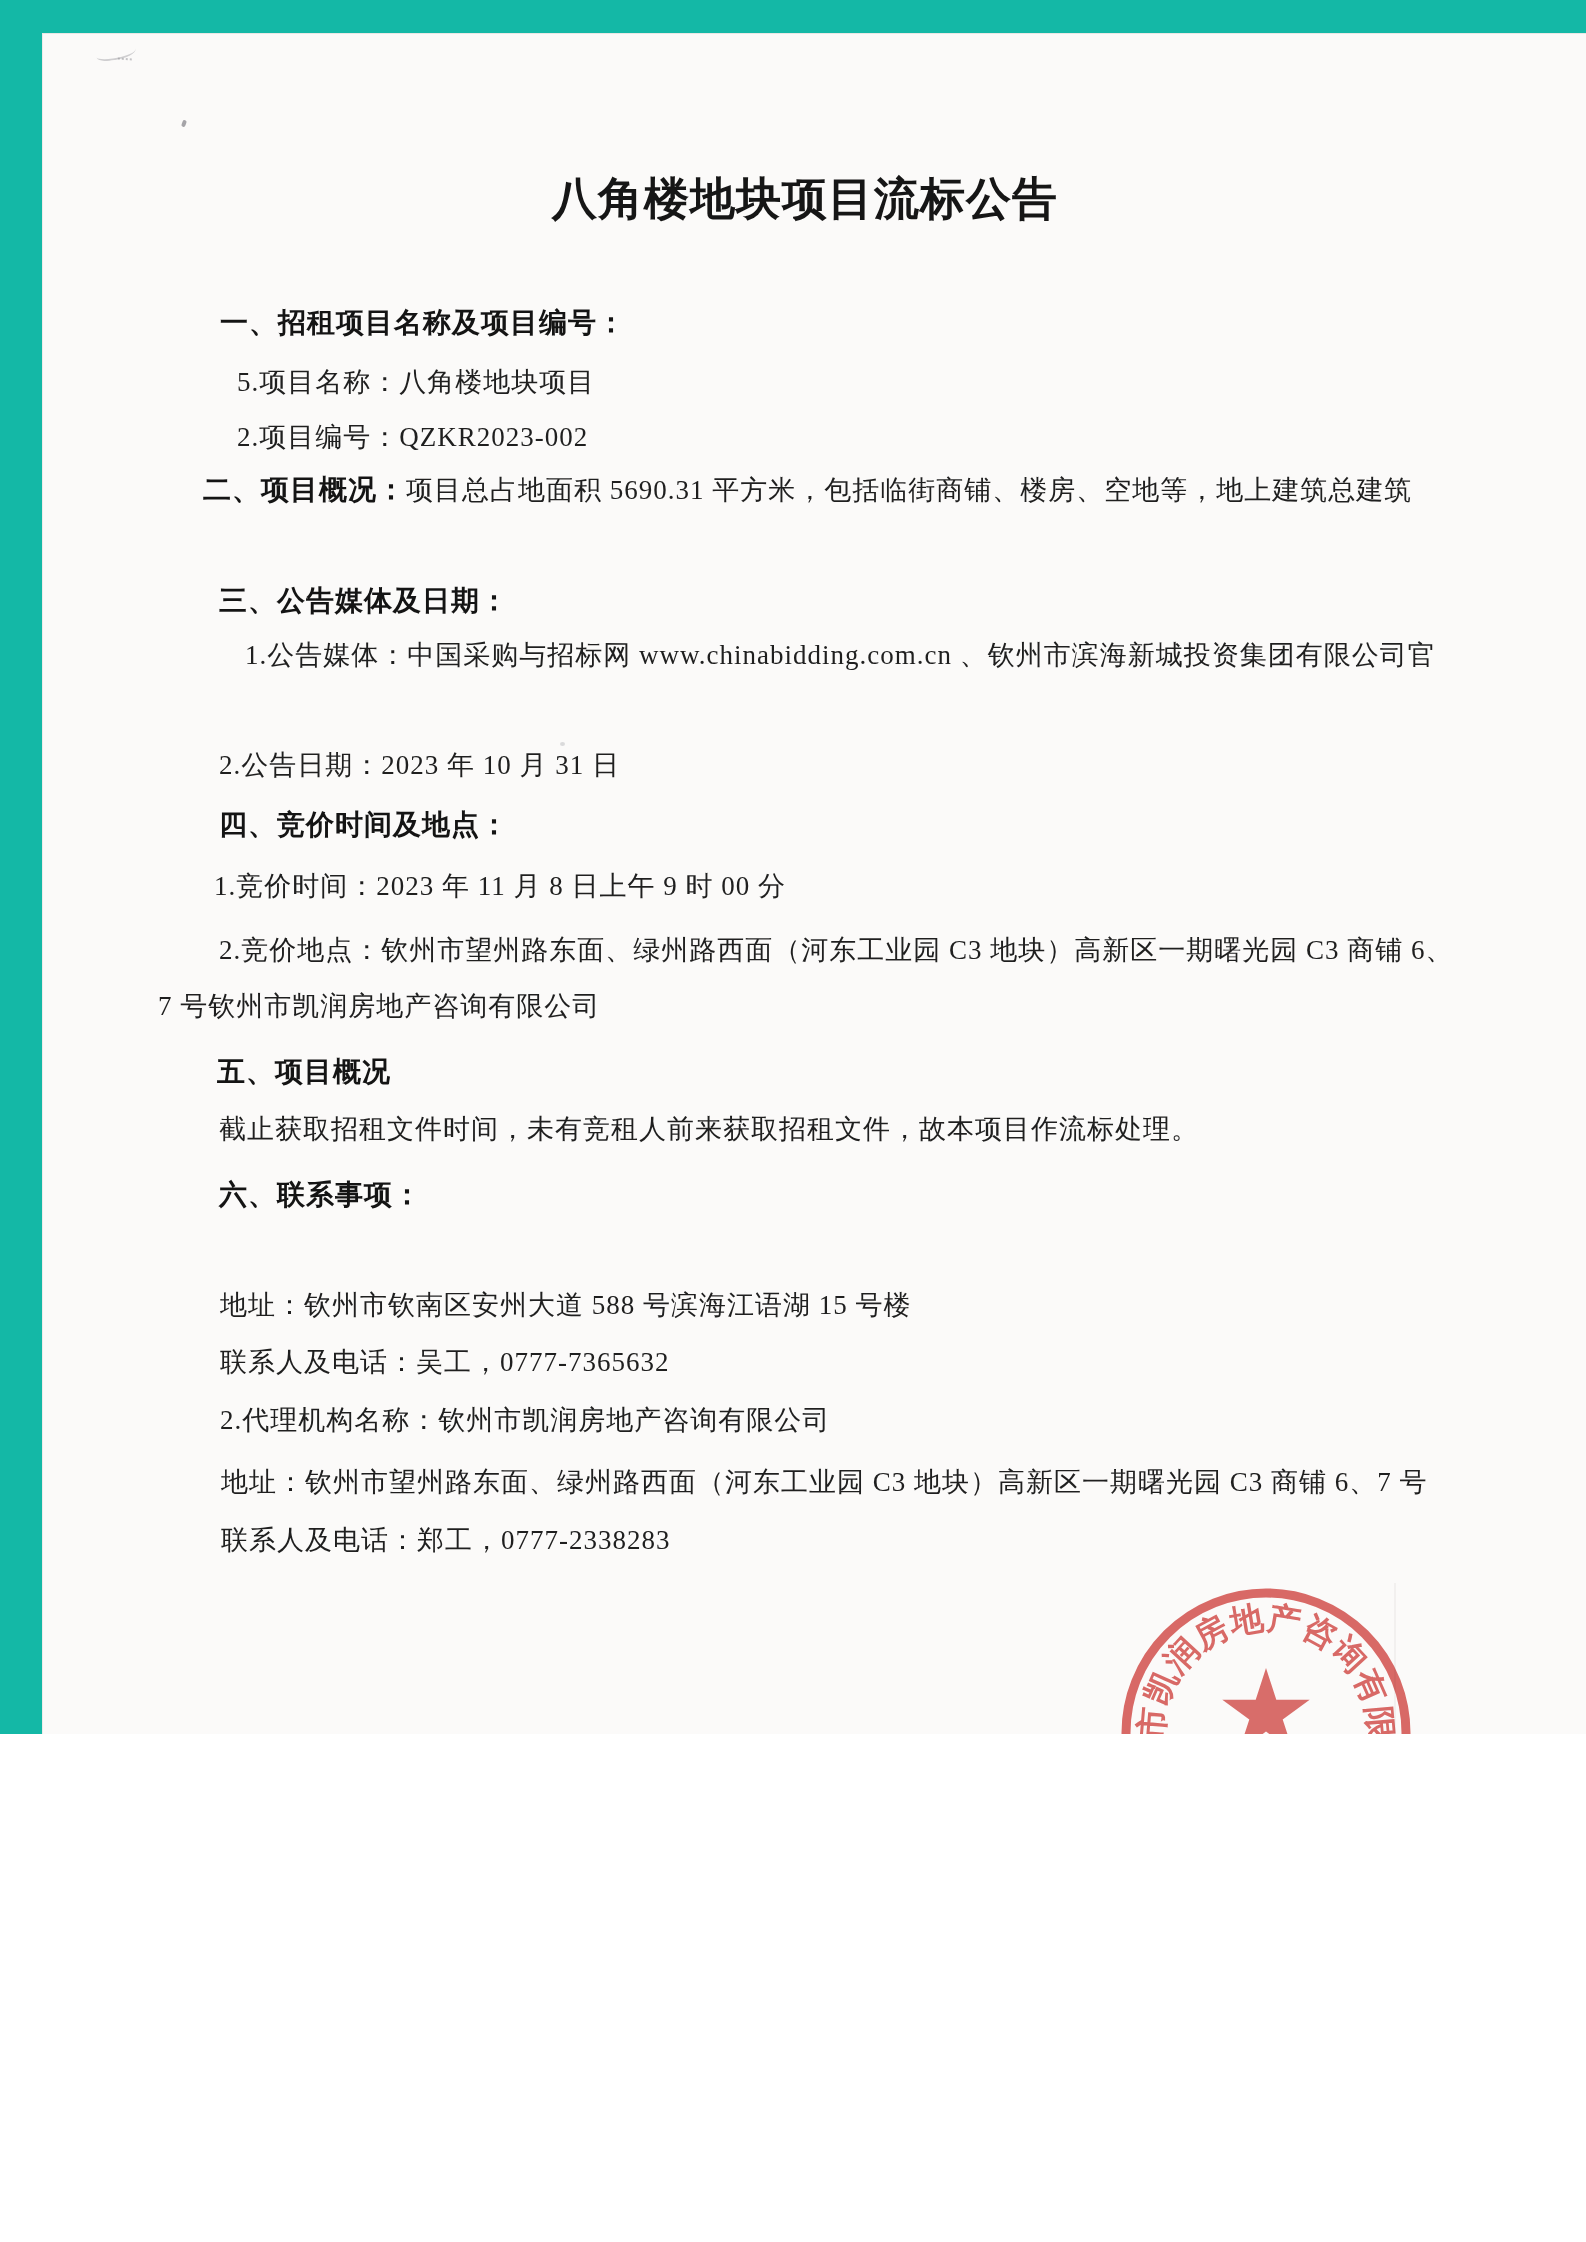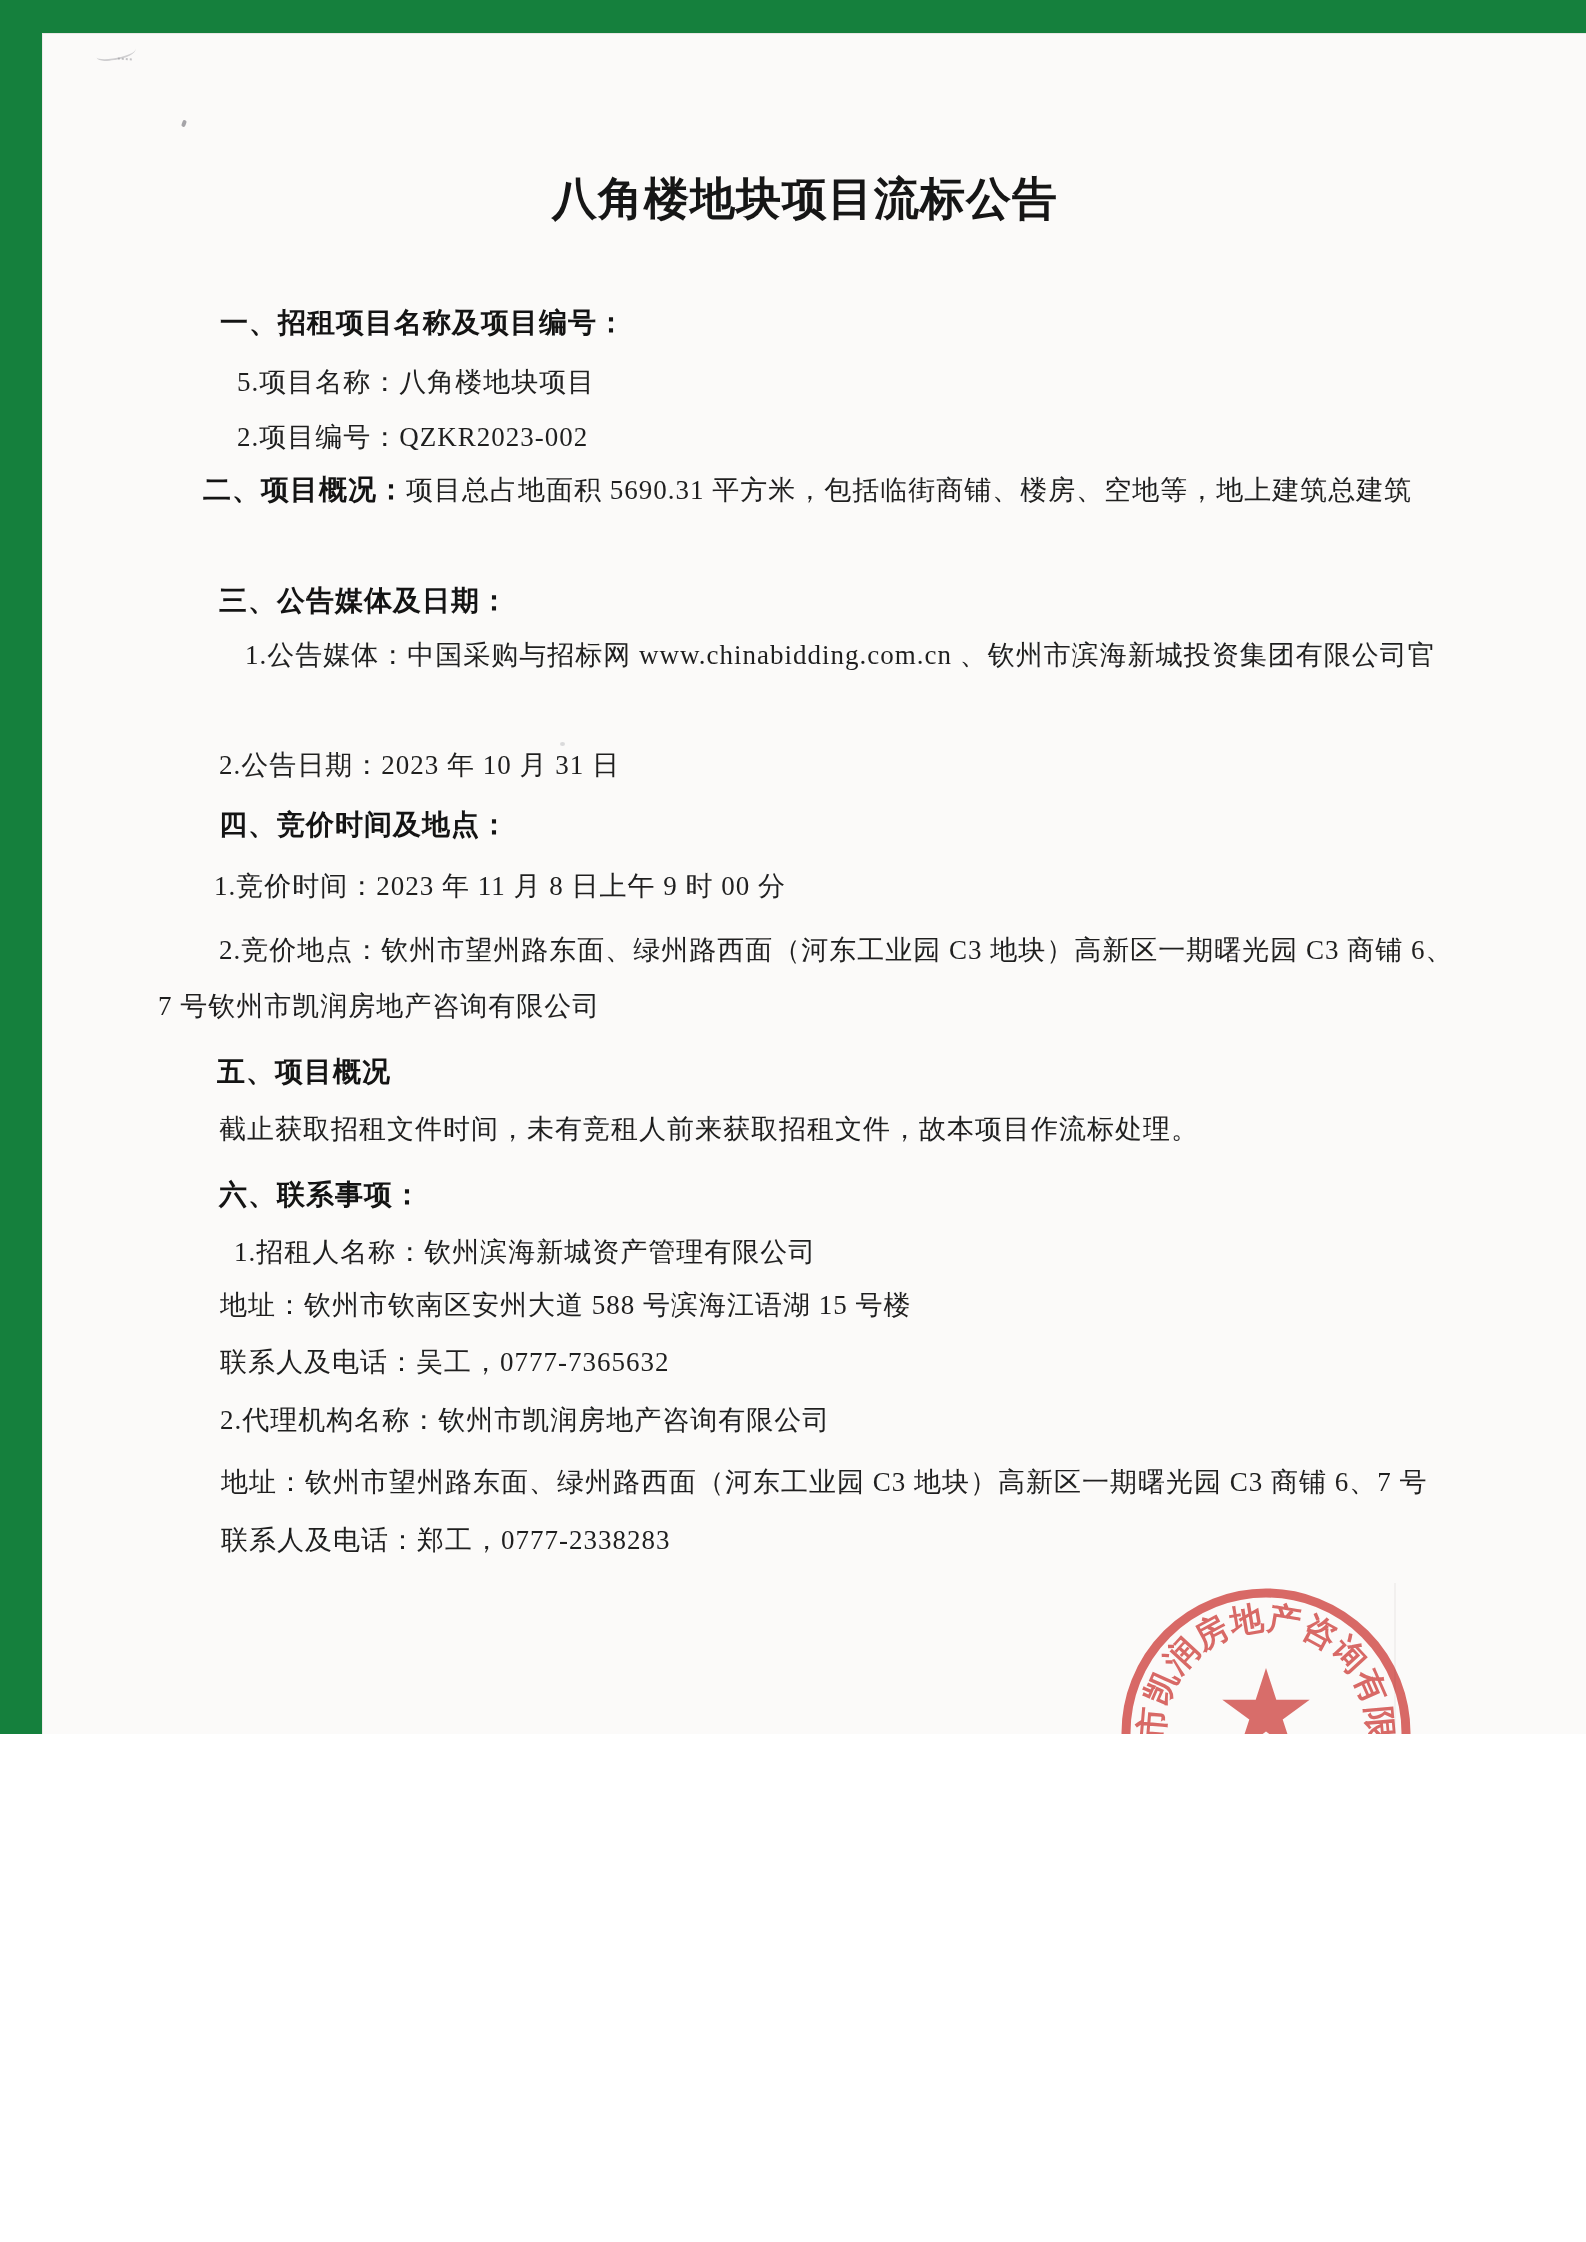--- a/index.html
+++ b/index.html
@@ -1,17 +1,17 @@
 <!DOCTYPE html>
 <html><head>
 <meta charset="utf-8">
 <style>
   html,body{margin:0;padding:0;background:#ffffff;}
   .page{
-    position:relative;width:1586px;height:1734px;background:#15803d;overflow:hidden;
+    position:relative;width:1586px;height:1734px;background:#14b8a6;overflow:hidden;
     font-family:"Liberation Serif","DejaVu Serif",serif;color:#1c1c1c;
   }
   .paper{
     position:absolute;left:42px;top:33px;width:1544px;height:2209px;
     background:#fbfaf9;border-top:1px solid #e9e7e5;border-left:1px solid #edebe9;
   }
   .title{
     position:absolute;left:0;top:169px;width:100%;box-sizing:border-box;padding-left:24px;
     text-align:center;font-size:45px;font-weight:700;letter-spacing:1px;color:#161616;
   }
@@ -82,21 +82,20 @@
 
   <div class="line heading" style="left:219px;top:808px">四、竞价时间及地点：</div>
   <div class="line" style="left:214px;top:869px">1.竞价时间：2023 年 11 月 8 日上午 9 时 00 分</div>
   <div class="line" style="left:219px;top:933px">2.竞价地点：钦州市望州路东面、绿州路西面（河东工业园 C3 地块）高新区一期曙光园 C3 商铺 6、</div>
   <div class="line" style="left:158px;top:989px">7 号钦州市凯润房地产咨询有限公司</div>
 
   <div class="line heading" style="left:217px;top:1055px">五、项目概况</div>
   <div class="line" style="left:219px;top:1112px">截止获取招租文件时间，未有竞租人前来获取招租文件，故本项目作流标处理。</div>
 
   <div class="line heading" style="left:219px;top:1178px">六、联系事项：</div>
-  <div class="line" style="left:234px;top:1235px">1.招租人名称：钦州滨海新城资产管理有限公司</div>
   <div class="line" style="left:220px;top:1288px">地址：钦州市钦南区安州大道 588 号滨海江语湖 15 号楼</div>
   <div class="line" style="left:220px;top:1345px">联系人及电话：吴工，0777-7365632</div>
   <div class="line" style="left:220px;top:1403px">2.代理机构名称：钦州市凯润房地产咨询有限公司</div>
   <div class="line" style="left:221px;top:1465px">地址：钦州市望州路东面、绿州路西面（河东工业园 C3 地块）高新区一期曙光园 C3 商铺 6、7 号</div>
   <div class="line" style="left:221px;top:1523px">联系人及电话：郑工，0777-2338283</div>
 
   <div class="sig" style="left:1038px;top:1752px">钦州市凯润房地产咨询有限公司</div>
   <div class="sig" style="left:1095px;top:1809px">2023 年 11 月 8 日</div>
 
   <svg class="stamp-svg" width="320" height="320" viewBox="0 0 320 320">

